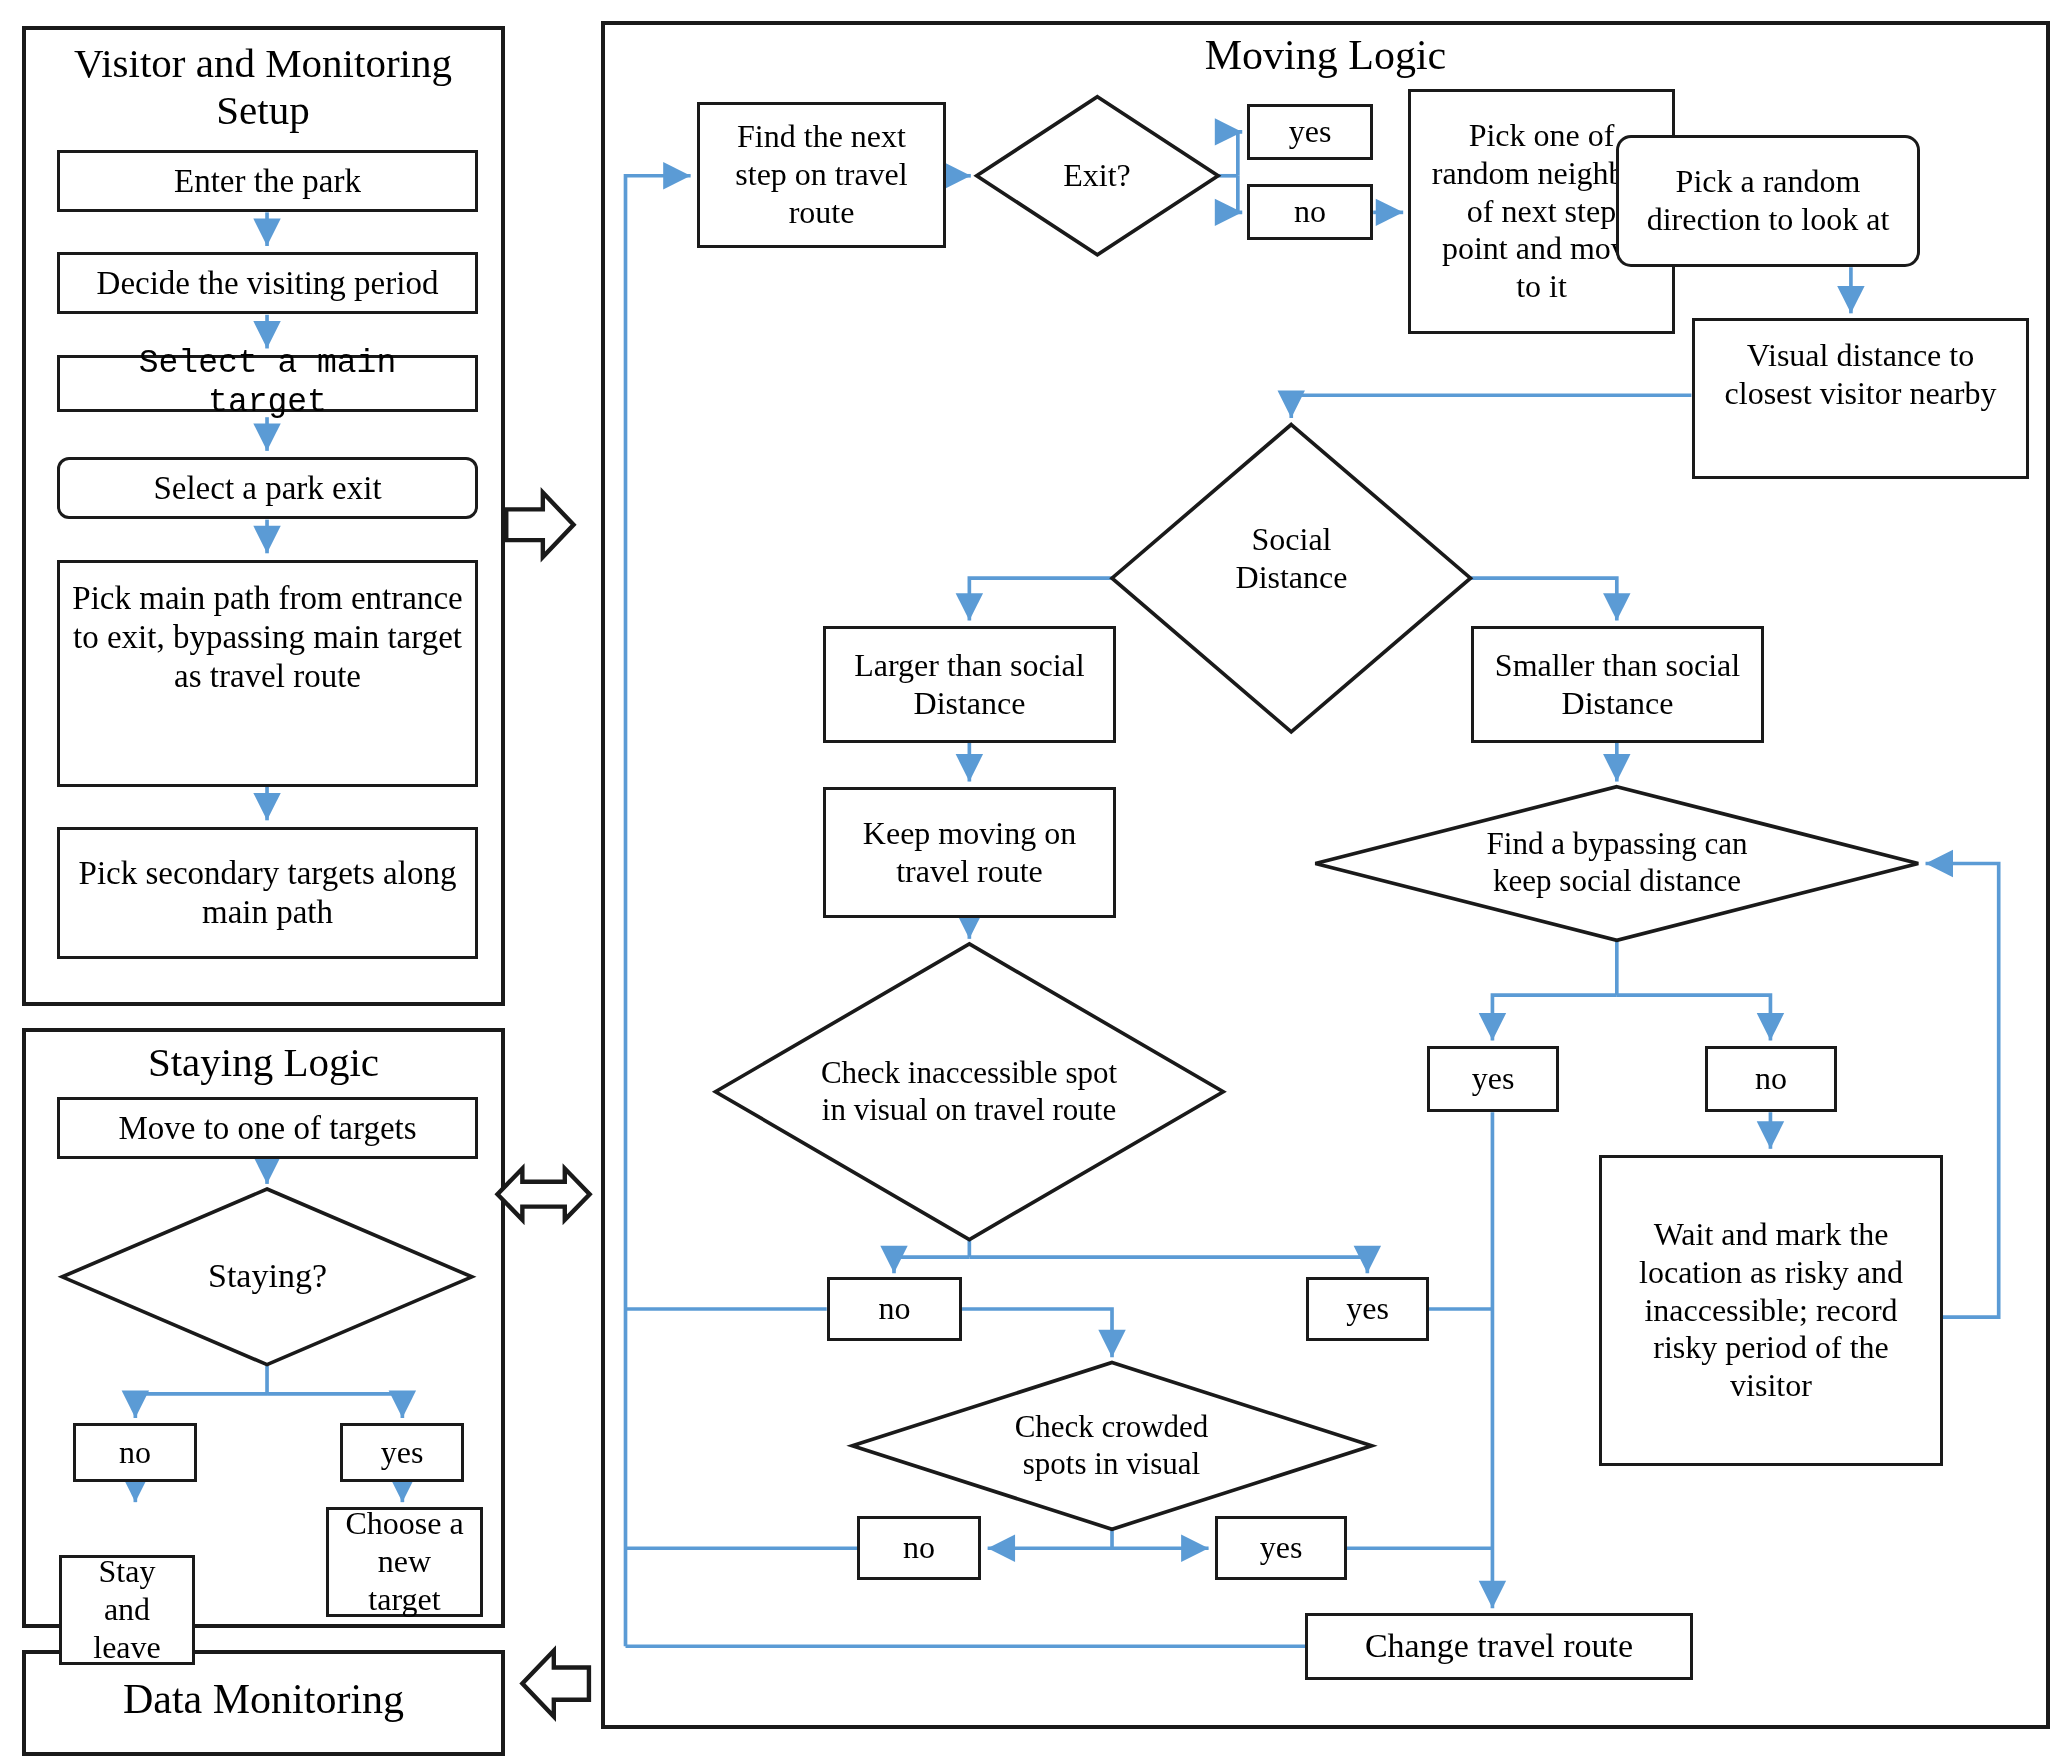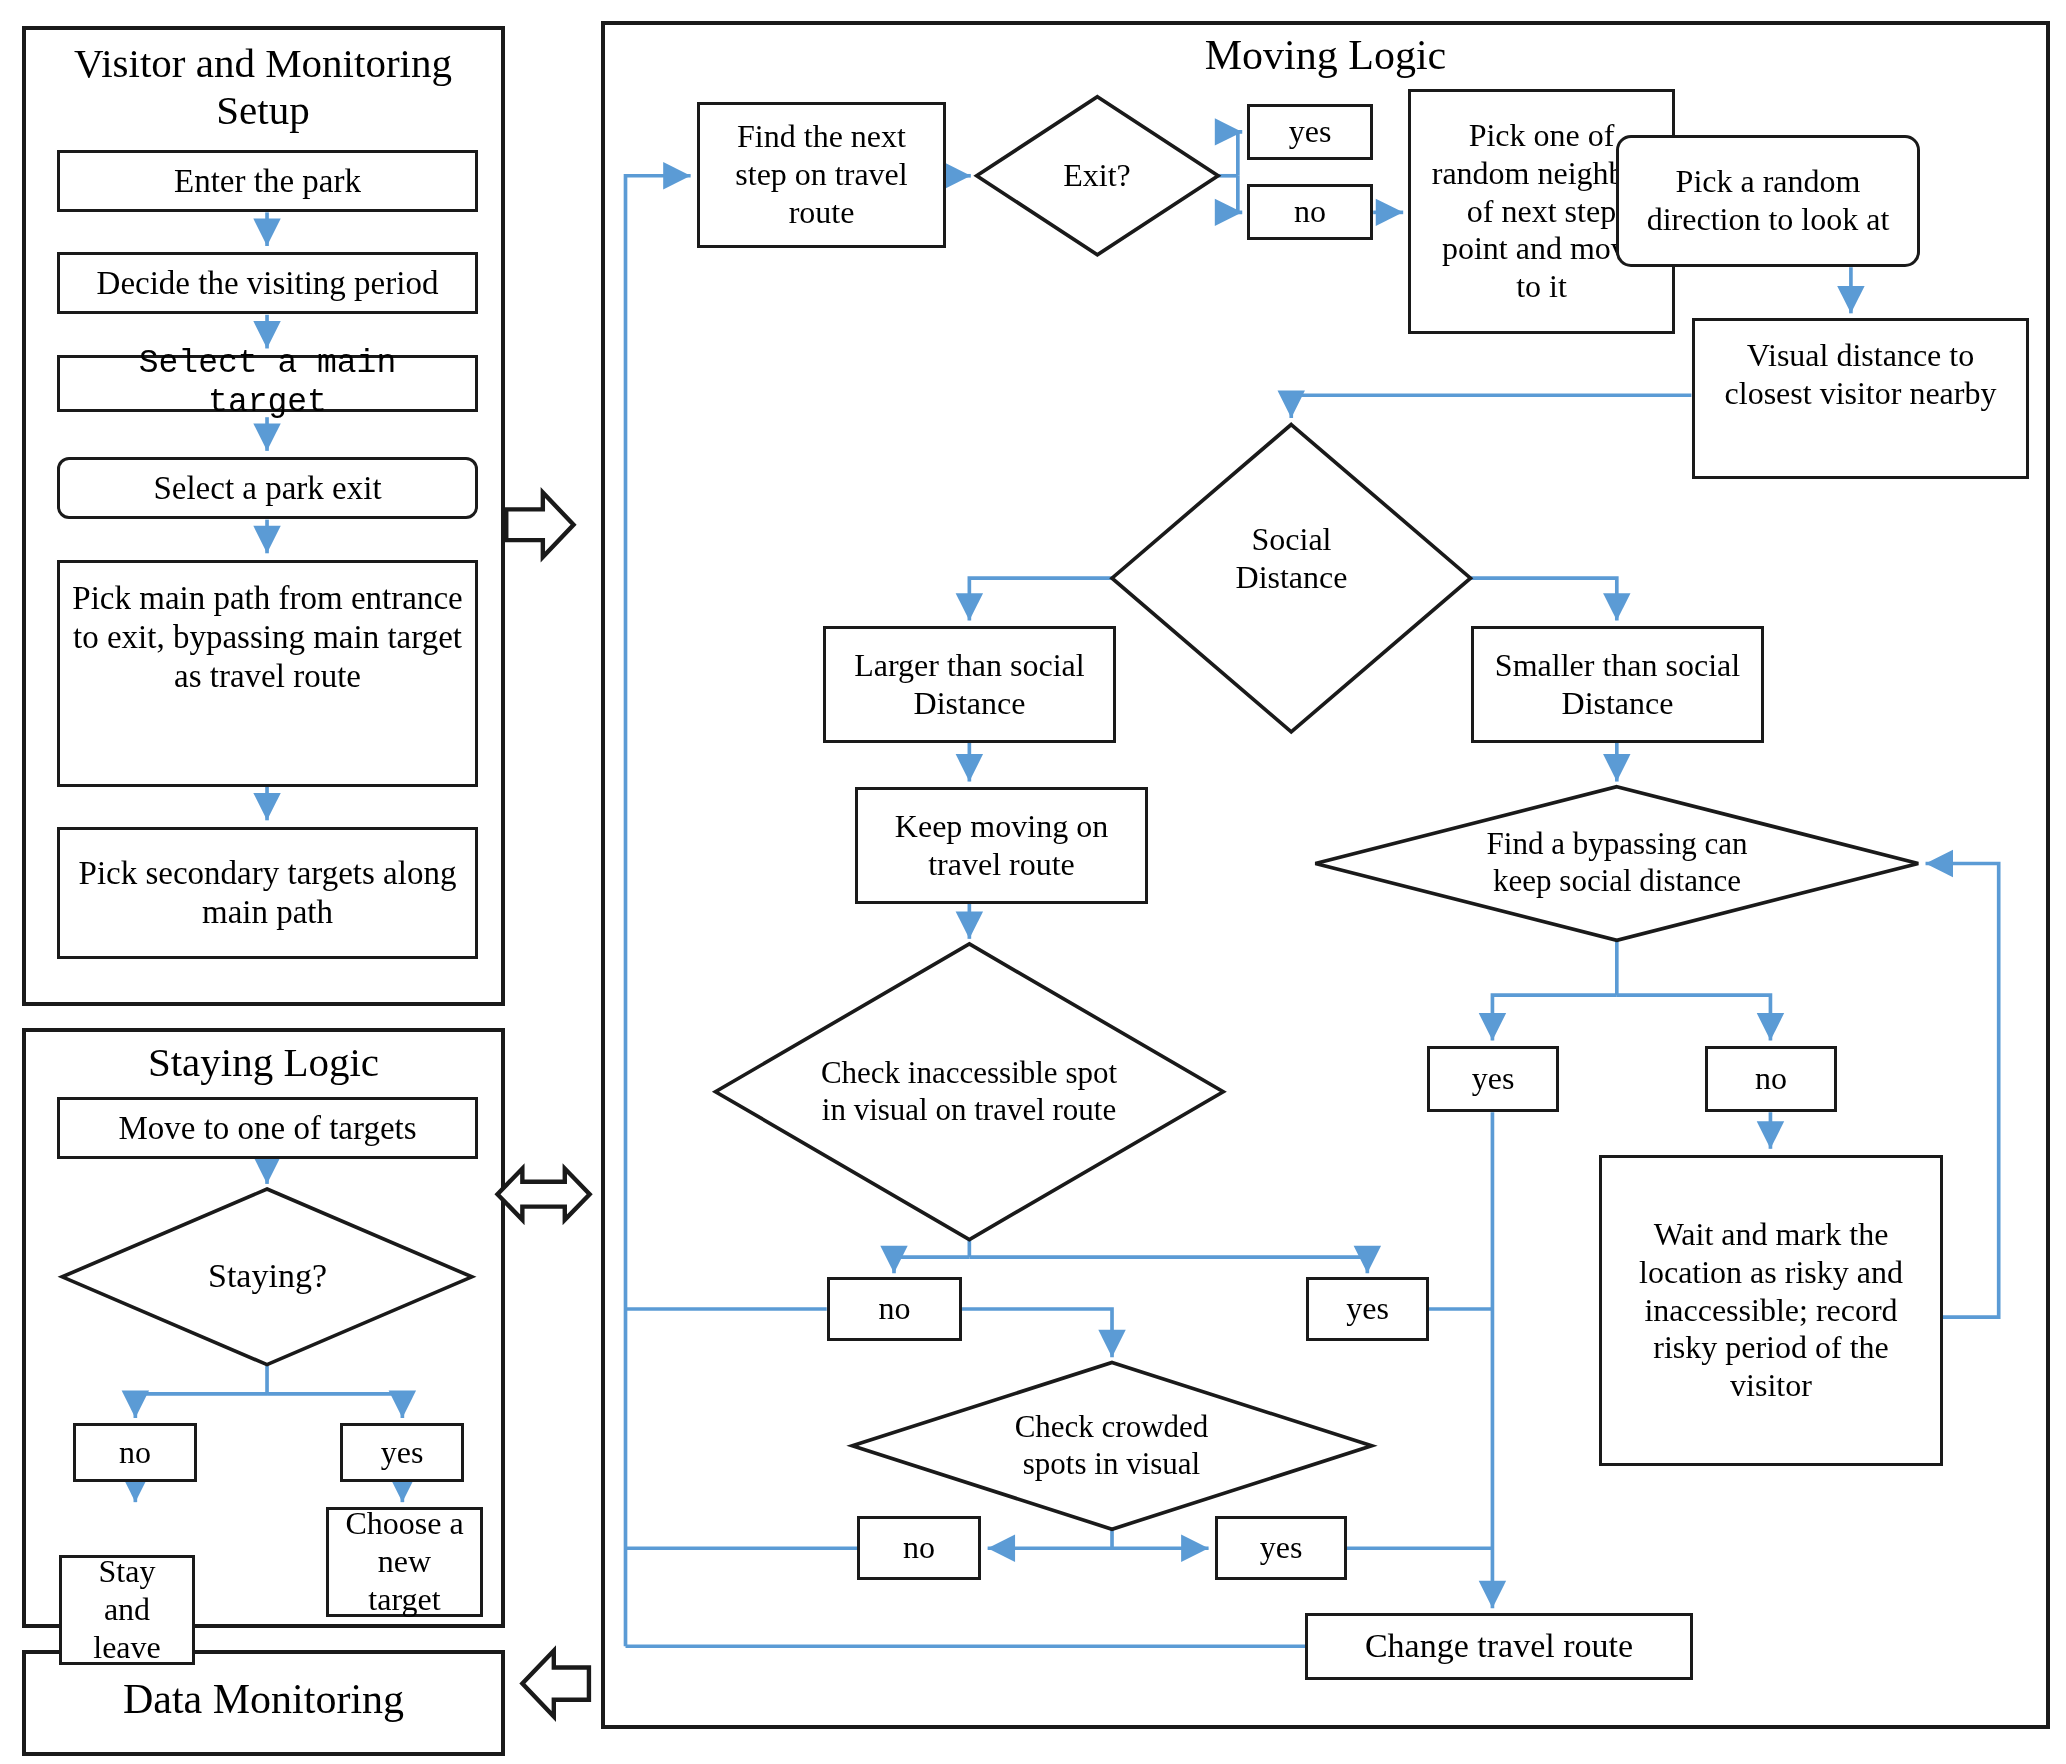--- a/index.html
+++ b/index.html
@@ -132,21 +132,21 @@
 
 <div class="node" style="left:697px;top:102px;width:249px;height:146px;">Find the next step on travel route</div>
 <div class="lbl" style="left:1024px;top:150px;width:146px;height:51px;">Exit?</div>
 <div class="node" style="left:1247px;top:104px;width:126px;height:56px;">yes</div>
 <div class="node" style="left:1247px;top:184px;width:126px;height:56px;">no</div>
 <div class="node" style="left:1408px;top:89px;width:267px;height:245px;padding:4.4px 20.5px;">Pick one of random neighbor of next step point and move to it</div>
 <div class="node" style="left:1616px;top:135px;width:304px;height:132px;border-radius:15px;">Pick a random direction to look at</div>
 <div class="node top" style="left:1692px;top:318px;width:337px;height:161px;">Visual distance to closest visitor nearby</div>
 <div class="lbl" style="left:1200px;top:511px;width:183px;height:95px;">Social Distance</div>
 <div class="node" style="left:823px;top:626px;width:293px;height:117px;">Larger than social Distance</div>
-<div class="node" style="left:823px;top:787px;width:293px;height:117px;margin-left:32px;">Keep moving on travel route</div>
+<div class="node" style="left:823px;top:787px;width:293px;height:131px;">Keep moving on travel route</div>
 <div class="lbl" style="left:808px;top:1010px;width:322px;height:164px;font-size:31px;">Check inaccessible spot in visual on travel route</div>
 <div class="node" style="left:1471px;top:626px;width:293px;height:117px;">Smaller than social Distance</div>
 <div class="lbl" style="left:1456px;top:823px;width:322px;height:80px;font-size:31px;">Find a bypassing can keep social distance</div>
 <div class="node" style="left:1427px;top:1046px;width:132px;height:66px;">yes</div>
 <div class="node" style="left:1705px;top:1046px;width:132px;height:66px;">no</div>
 <div class="node" style="left:1599px;top:1155px;width:344px;height:311px;">Wait and mark the location as risky and inaccessible; record risky period of the visitor</div>
 <div class="node" style="left:827px;top:1277px;width:135px;height:64px;">no</div>
 <div class="node" style="left:1306px;top:1277px;width:123px;height:64px;">yes</div>
 <div class="lbl" style="left:980px;top:1399px;width:263px;height:94px;font-size:31px;">Check crowded spots in visual</div>
 <div class="node" style="left:857px;top:1516px;width:124px;height:64px;">no</div>

